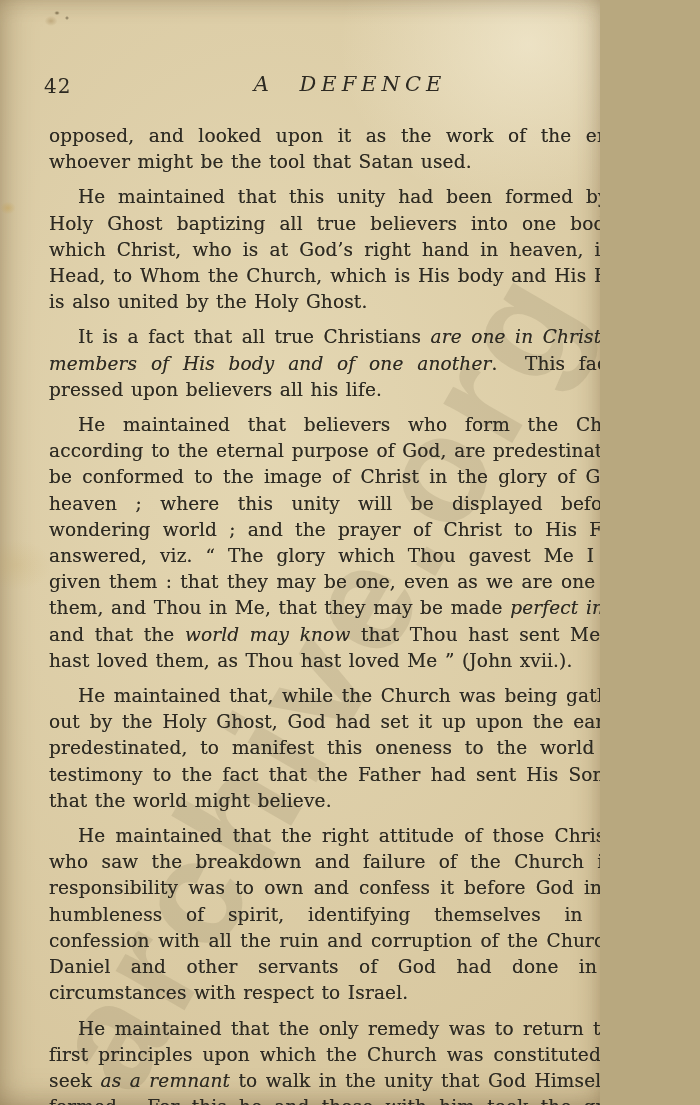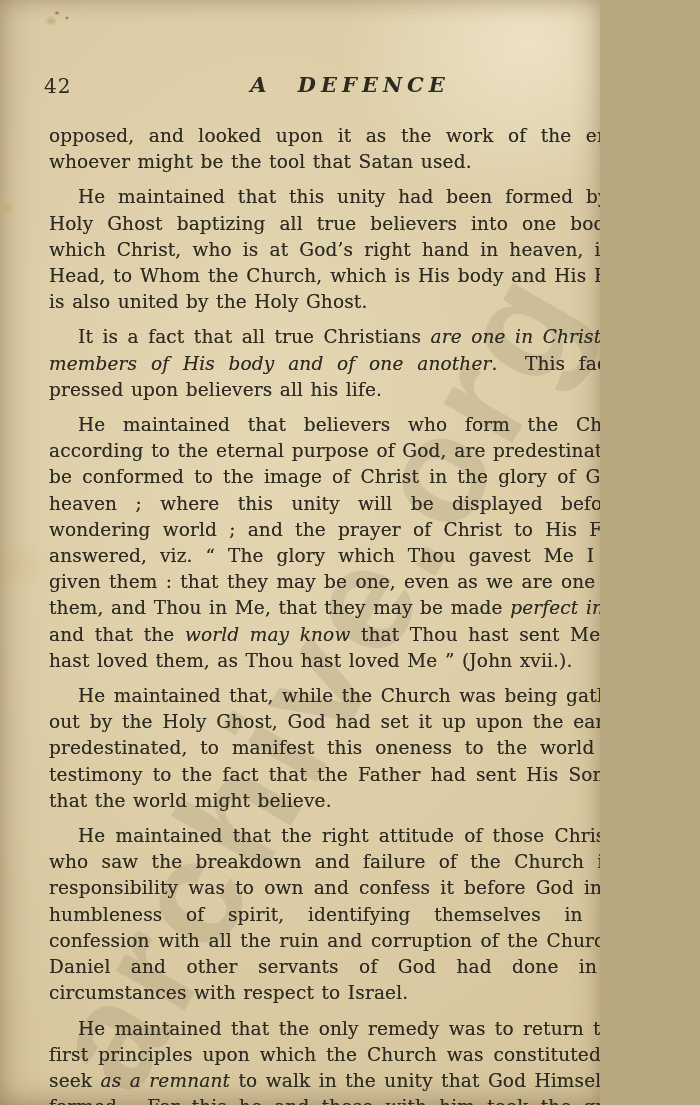--- a/index.html
+++ b/index.html
@@ -62,21 +62,20 @@
     letter-spacing:1px;
   }
   .running-header{
     position:absolute;
     left:0;top:72px;width:700px;
     text-align:center;
     font-style:italic;
     font-size:21px;
     letter-spacing:5px;
     word-spacing:14px;
-    font-weight:bold;
   }
   .text-block{
     position:absolute;
     left:40px;top:114px;
     width:621px;
     font-size:18.5px;
     line-height:26.2px;
     text-align:justify;
     letter-spacing:0.15px;
     word-spacing:1.4px;

